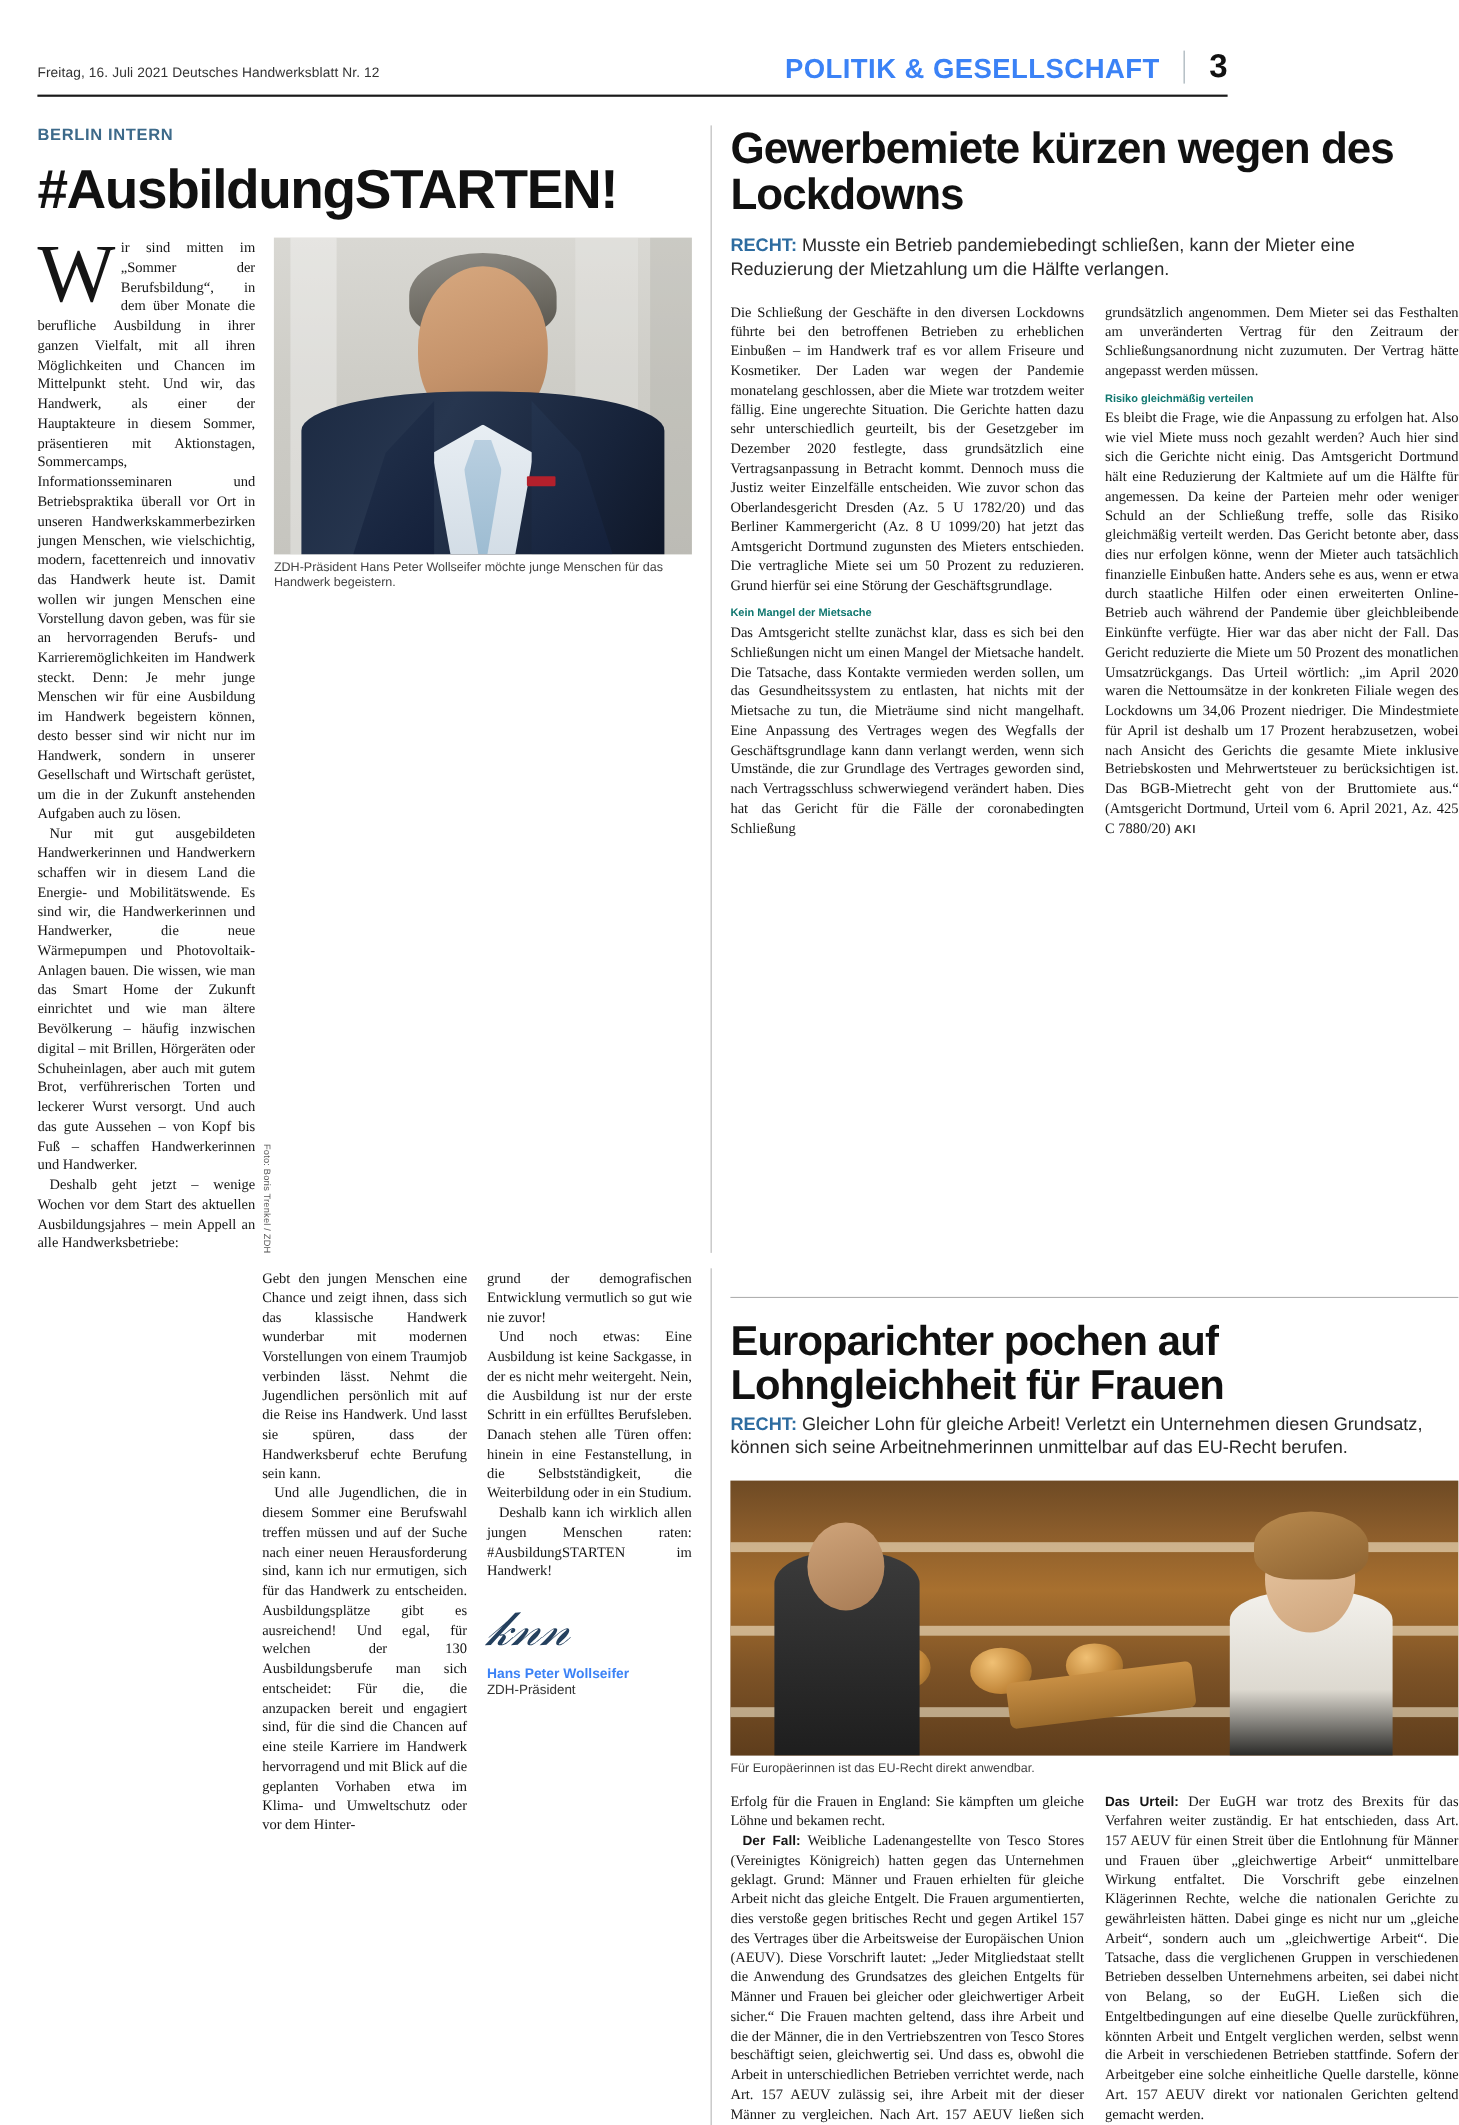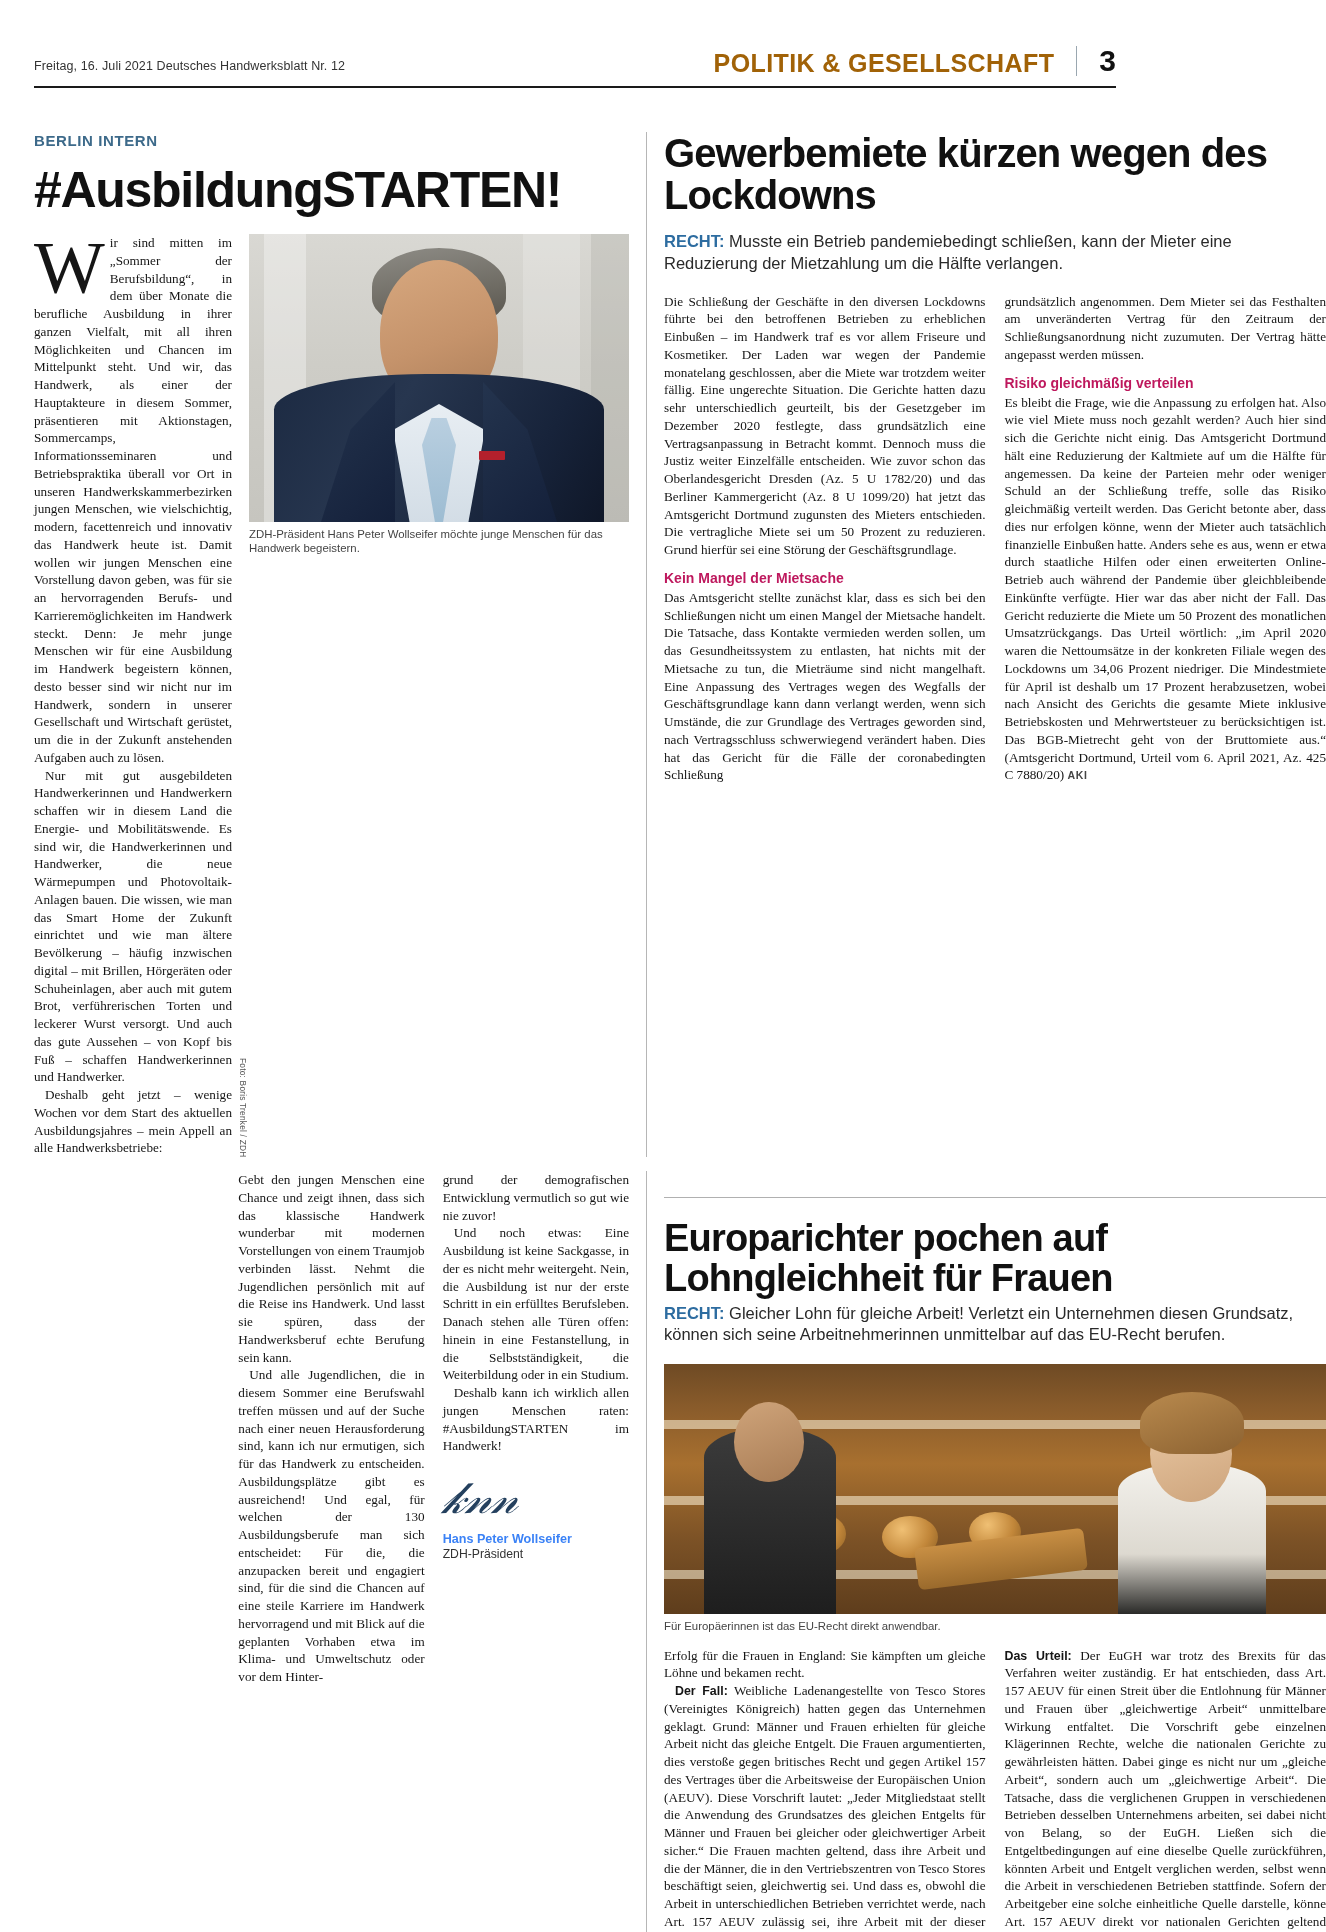--- a/index.html
+++ b/index.html
@@ -29,41 +29,41 @@
     padding-bottom:3px;
   }
   .masthead-right{
     display:flex;align-items:flex-end;gap:0;
   }
   .section-name{
     font-family:"Liberation Sans", sans-serif;
     font-weight:bold;
     font-size:25px;
     letter-spacing:.4px;
-    color:#a16207;
+    color:#3b82f6;
     padding-right:22px;
     line-height:1;
   }
   .page-number{
     font-family:"Liberation Sans", sans-serif;
     font-size:30px;font-weight:bold;color:#111;
     border-left:1.5px solid #9aa7b0;
     padding-left:22px;line-height:1;
   }
   .rule-top{
     border:0;border-top:2.5px solid #1a1a1a;
     margin:4px 0 0 0;
   }
 
   
   .main-grid{
     display:grid;
     grid-template-columns:595px 1px 662px;
     column-gap:17px;
-    margin-top:44px;
+    margin-top:26px;
   }
   .vdivide{background:#b6b6b6;width:1px;}
 
   
   .kicker{
     font-family:"Liberation Sans", sans-serif;
     font-weight:bold;font-size:15px;letter-spacing:.6px;
     color:#3d6a8a;
     margin-bottom:16px;
   }
@@ -112,22 +112,22 @@
     line-height:1.345;
     text-align:justify;
     hyphens:auto;
     color:#151515;
   }
   .body-col p{margin:0;text-indent:0;}
   .body-col p + p{text-indent:11px;}
   .body-col p.noind + p{text-indent:11px;}
   .subhead{
     font-family:"Liberation Sans", sans-serif;
-    font-weight:bold;font-size:14px;
-    margin:11px 0 2px 0;color:#be185d;
+    font-weight:bold;font-size:10px;
+    margin:11px 0 2px 0;color:#0f766e;
     line-height:1.22;
   }
   .subhead:first-child{margin-top:0;}
   .runin{font-family:"Liberation Sans", sans-serif;font-weight:bold;font-size:12.4px;}
   .aki{
     font-family:"Liberation Sans", sans-serif;
     font-weight:bold;font-size:10.5px;letter-spacing:.6px;color:#444;
   }
 
   

